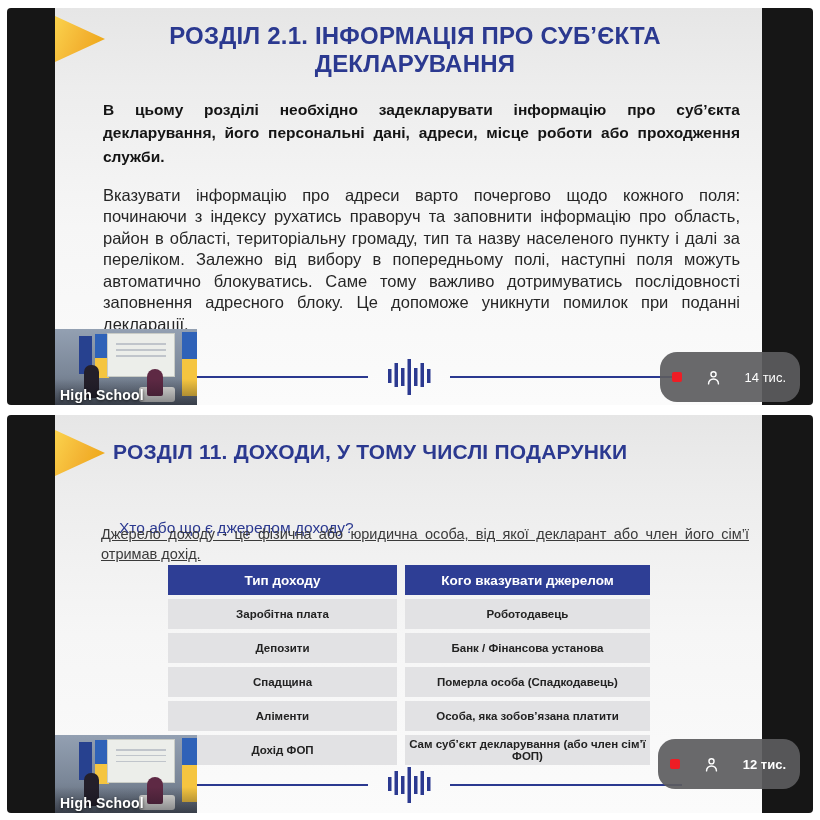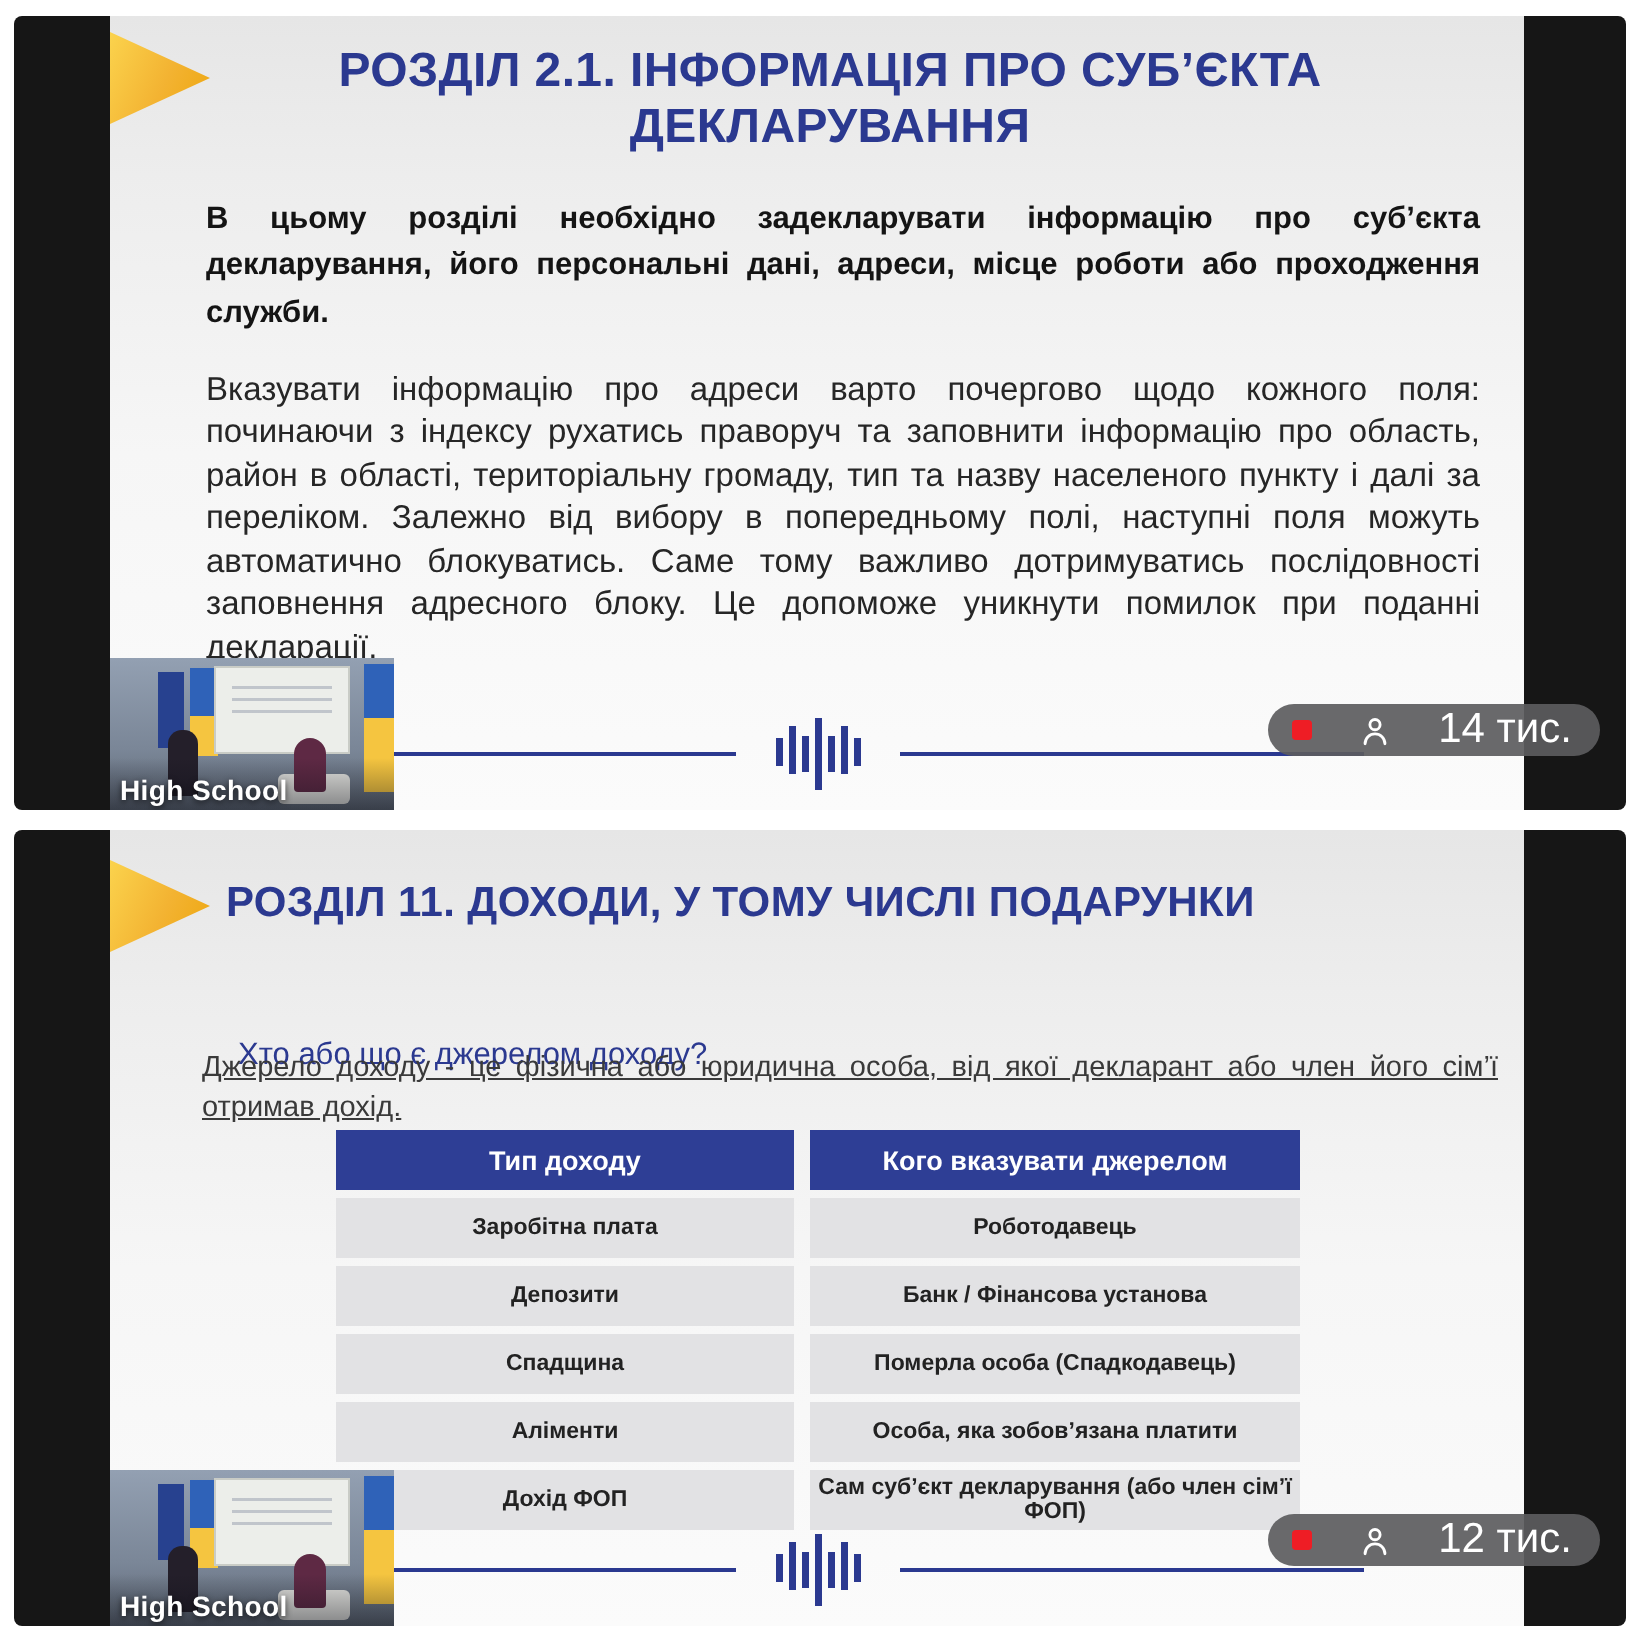--- a/index.html
+++ b/index.html
@@ -61,24 +61,24 @@
   .flag-ua-right{position:absolute;right:0;top:3px;width:15px;height:64px;
            background:linear-gradient(180deg,#2f62b8 0 42%,#f5c540 42% 100%);}
   .person-standing{position:absolute;left:29px;bottom:7px;width:15px;height:33px;background:#241f2a;border-radius:7px 7px 0 0;}
   .chair{position:absolute;left:84px;bottom:3px;width:36px;height:15px;background:#e3e3df;border-radius:3px;}
   .person-sitting{position:absolute;left:92px;bottom:9px;width:16px;height:27px;background:#5e2944;border-radius:8px 8px 2px 2px;}
   .vshade{position:absolute;left:0;right:0;bottom:0;height:26px;background:linear-gradient(180deg,transparent,rgba(10,12,20,.45));}
   .channel{position:absolute;left:5px;bottom:2px;color:#ffffff;font-size:14px;font-weight:700;
            text-shadow:0 1px 3px rgba(0,0,0,.75);letter-spacing:.2px;}
 
   
-  .badge{position:absolute;right:13px;height:26px;z-index:6;display:flex;align-items:center;gap:23px;
-         padding:0 14px 0 12px;background:rgba(92,92,94,.92);border-radius:17px;color:#fff;font-size:21px;}
+  .badge{position:absolute;right:13px;height:50px;z-index:6;display:flex;align-items:center;gap:23px;
+         padding:0 14px 0 12px;background:rgba(92,92,94,.92);border-radius:17px;color:#fff;font-size:13px;}
   #frame-0 .badge{top:344px;}
-  #frame-1 .badge{top:342px;}
+  #frame-1 .badge{top:324px;font-weight:bold;}
   .live-dot{width:10px;height:10px;background:#ee1d25;border-radius:2px;}
   .badge svg{display:block;}
 </style>
 </head>
 <body>
 
 <div class="canvas">
 
   <section class="frame" id="frame-0">
     <div class="slide">

